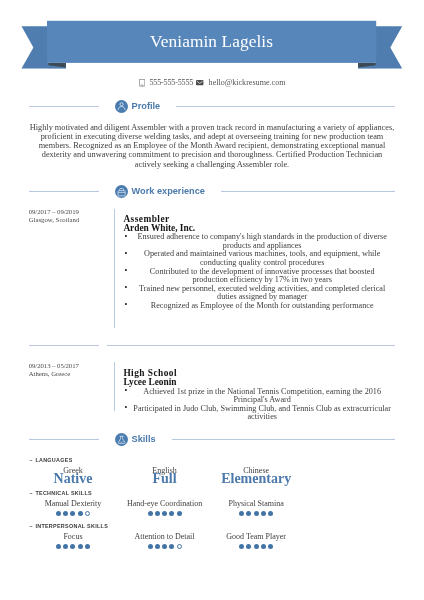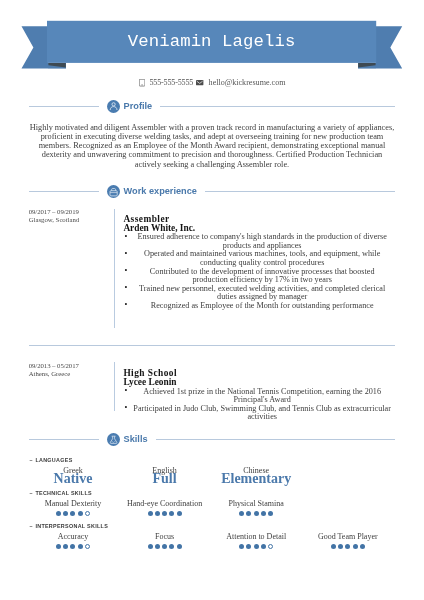--- a/index.html
+++ b/index.html
@@ -9,37 +9,37 @@
     color:#333333;
   }
   .page { position:relative; width:424px; height:600px; overflow:hidden; background:#fff; }
 
   
   .ribbon { position:absolute; left:0; top:0; width:424px; height:75px; }
   .ribbon svg { display:block; }
   .name {
     position:absolute; left:47px; top:20.8px; width:329.2px; height:42.1px;
     display:flex; align-items:center; justify-content:center; padding-bottom:0px; box-sizing:border-box;
-    color:#ffffff; font-family:Liberation Mono, monospace;
+    color:#ffffff; font-family:Liberation Serif, serif;
     font-size:17.3px; font-weight:400; letter-spacing:0.1px;
   }
 
   
   .contact {
     position:absolute; left:0; top:77px; width:424px; height:12px;
     display:flex; justify-content:center; align-items:center;
     font-size:8.1px; color:#555555; line-height:12px;
   }
   .contact .item { display:flex; align-items:center; height:12px; }
   .contact .item + .item { margin-left:3.2px; }
   .contact #phone-num { letter-spacing:-0.18px; }
   .contact .ico { display:inline-block; margin-right:4.8px; line-height:0; display:flex; align-items:center; }
 
   
-  .sec-head { position:absolute; left:28.7px; width:366.3px; height:13.2px; display:flex; align-items:center; }
+  .sec-head { position:absolute; left:28.7px; width:366.3px; height:13.2px; display:flex; align-items:center;gap:8px; }
   .sec-head .rule { flex:1 1 auto; height:1.1px; background:#b8c9dd; }
   .sec-head .rule.left { flex:0 0 70.4px; }
   .sec-head .mid { display:flex; align-items:center; padding:0 8.3px 0 8.0px; }
   .sec-head .badge { width:13.2px; height:13.2px; border-radius:50%; background:#4a7cb0; position:relative; flex:0 0 auto; }
   .sec-head .badge svg { position:absolute; left:0; top:0; }
   .sec-head .title {
     font-family:"Liberation Sans", sans-serif; font-weight:bold;
     font-size:9.2px; color:#4a79ab; margin-left:3.3px; letter-spacing:0px; white-space:nowrap;
     position:relative; top:-0.3px;
   }
@@ -257,50 +257,40 @@
     </div>
         </div>
   </div>
       <div class="skillgroup" style="top:523.2px">
     <div class="sg-label">
       <span class="dash">–</span>
       <span>INTERPERSONAL SKILLS</span>
     </div>
     <div class="sgrid">
           <div class="scell">
-      <div class="sname">Accuracy</div>
+      <div class="sname">Focus</div>
+      <div class="dots">
+              <span class="dot"></span>
+              <span class="dot"></span>
+              <span class="dot"></span>
+              <span class="dot"></span>
+              <span class="dot"></span>
+            </div>
+    </div>
+          <div class="scell">
+      <div class="sname">Attention to Detail</div>
       <div class="dots">
               <span class="dot"></span>
               <span class="dot"></span>
               <span class="dot"></span>
               <span class="dot"></span>
               <span class="dot empty"></span>
             </div>
     </div>
           <div class="scell">
-      <div class="sname">Focus</div>
-      <div class="dots">
-              <span class="dot"></span>
-              <span class="dot"></span>
-              <span class="dot"></span>
-              <span class="dot"></span>
-              <span class="dot"></span>
-            </div>
-    </div>
-          <div class="scell">
-      <div class="sname">Attention to Detail</div>
-      <div class="dots">
-              <span class="dot"></span>
-              <span class="dot"></span>
-              <span class="dot"></span>
-              <span class="dot"></span>
-              <span class="dot empty"></span>
-            </div>
-    </div>
-          <div class="scell">
       <div class="sname">Good Team Player</div>
       <div class="dots">
               <span class="dot"></span>
               <span class="dot"></span>
               <span class="dot"></span>
               <span class="dot"></span>
               <span class="dot"></span>
             </div>
     </div>
         </div>

